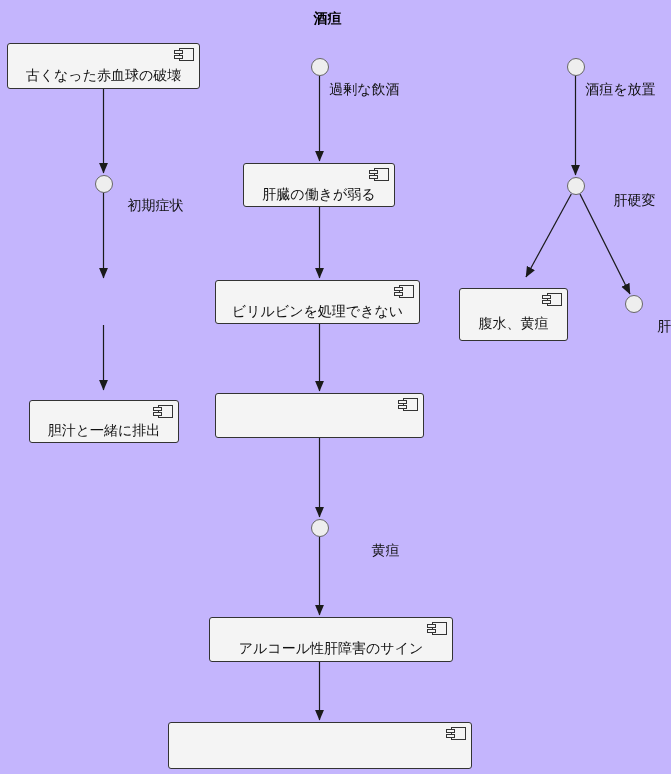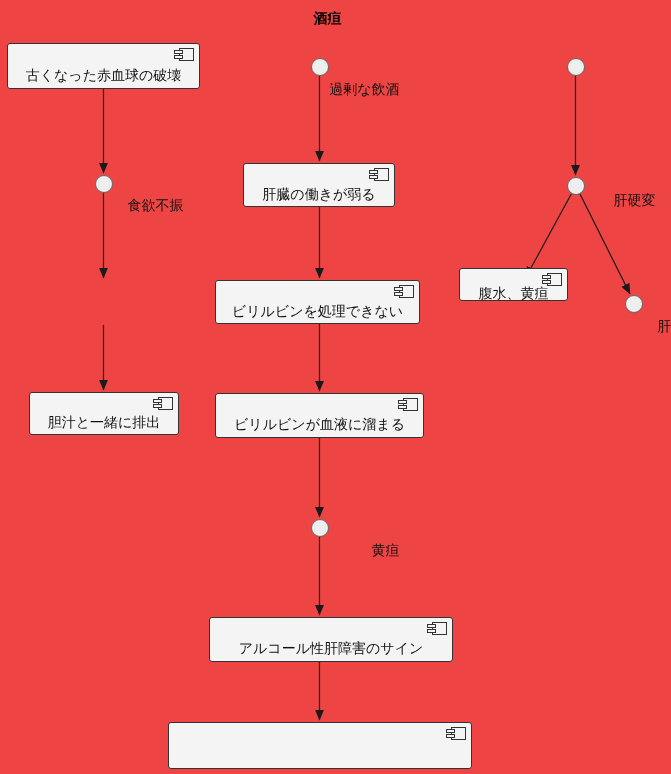--- a/index.html
+++ b/index.html
@@ -1,20 +1,20 @@
 <!DOCTYPE html>
 <html><head>
 <meta charset="utf-8">
 <style>
   html, body { margin: 0; padding: 0; background: #ffffff; }
   .canvas {
     position: relative;
     width: 671px;
     height: 774px;
-    background: #ef4444;
+    background: #c4b5fd;
     font-family: "Liberation Sans", sans-serif;
     color: #111111;
     overflow: hidden;
   }
   .diagram-title {
     position: absolute;
     top: 10px;
     left: 0;
     width: 655px;
     text-align: center;
@@ -93,21 +93,21 @@
   <div class="box" style="left:7px;top:43px;width:193px;height:46px">
     <span class="comp-icon"><svg viewBox="0 0 20 13" width="20" height="13">
           <rect x="5.5" y="0.5" width="14" height="12" fill="#f4f4f4" stroke="#333333"></rect>
           <rect x="0.5" y="2.5" width="8" height="3" fill="#f4f4f4" stroke="#333333"></rect>
           <rect x="0.5" y="7.5" width="8" height="3" fill="#f4f4f4" stroke="#333333"></rect>
         </svg></span>
     <span>古くなった赤血球の破壊</span>
   </div>
 
 
-  <div class="box" style="left:29px;top:392px;width:150px;height:43px">
+  <div class="box" style="left:29px;top:400px;width:150px;height:43px">
     <span class="comp-icon"><svg viewBox="0 0 20 13" width="20" height="13">
           <rect x="5.5" y="0.5" width="14" height="12" fill="#f4f4f4" stroke="#333333"></rect>
           <rect x="0.5" y="2.5" width="8" height="3" fill="#f4f4f4" stroke="#333333"></rect>
           <rect x="0.5" y="7.5" width="8" height="3" fill="#f4f4f4" stroke="#333333"></rect>
         </svg></span>
     <span>胆汁と一緒に排出</span>
   </div>
 
   <div class="box" style="left:215px;top:280px;width:205px;height:44px">
     <span class="comp-icon"><svg viewBox="0 0 20 13" width="20" height="13">
@@ -126,59 +126,59 @@
         </svg></span>
     <span>肝臓の働きが弱る</span>
   </div>
 
   <div class="box" style="left:215px;top:393px;width:209px;height:45px">
     <span class="comp-icon"><svg viewBox="0 0 20 13" width="20" height="13">
           <rect x="5.5" y="0.5" width="14" height="12" fill="#f4f4f4" stroke="#333333"></rect>
           <rect x="0.5" y="2.5" width="8" height="3" fill="#f4f4f4" stroke="#333333"></rect>
           <rect x="0.5" y="7.5" width="8" height="3" fill="#f4f4f4" stroke="#333333"></rect>
         </svg></span>
-    <span>ビリルビンが血液に溜まる</span>
   </div>
 
   <div class="box" style="left:209px;top:617px;width:244px;height:45px">
     <span class="comp-icon"><svg viewBox="0 0 20 13" width="20" height="13">
           <rect x="5.5" y="0.5" width="14" height="12" fill="#f4f4f4" stroke="#333333"></rect>
           <rect x="0.5" y="2.5" width="8" height="3" fill="#f4f4f4" stroke="#333333"></rect>
           <rect x="0.5" y="7.5" width="8" height="3" fill="#f4f4f4" stroke="#333333"></rect>
         </svg></span>
     <span>アルコール性肝障害のサイン</span>
   </div>
 
   <div class="box" style="left:168px;top:722px;width:304px;height:47px">
     <span class="comp-icon"><svg viewBox="0 0 20 13" width="20" height="13">
           <rect x="5.5" y="0.5" width="14" height="12" fill="#f4f4f4" stroke="#333333"></rect>
           <rect x="0.5" y="2.5" width="8" height="3" fill="#f4f4f4" stroke="#333333"></rect>
           <rect x="0.5" y="7.5" width="8" height="3" fill="#f4f4f4" stroke="#333333"></rect>
         </svg></span>
   </div>
 
-  <div class="box" style="left:459px;top:268px;width:109px;height:33px">
+  <div class="box" style="left:459px;top:288px;width:109px;height:53px">
     <span class="comp-icon"><svg viewBox="0 0 20 13" width="20" height="13">
           <rect x="5.5" y="0.5" width="14" height="12" fill="#f4f4f4" stroke="#333333"></rect>
           <rect x="0.5" y="2.5" width="8" height="3" fill="#f4f4f4" stroke="#333333"></rect>
           <rect x="0.5" y="7.5" width="8" height="3" fill="#f4f4f4" stroke="#333333"></rect>
         </svg></span>
     <span>腹水、黄疸</span>
   </div>
 
   <div class="circle" style="left:94.5px;top:175px"></div>
-  <div class="circle-label" style="left:23.5px;top:197px">食欲不振</div>
+  <div class="circle-label" style="left:23.5px;top:197px">初期症状</div>
 
   <div class="circle" style="left:310.5px;top:58px"></div>
   <div class="circle-label" style="left:239.5px;top:81px">過剰な飲酒</div>
 
   <div class="circle" style="left:310.5px;top:519px"></div>
   <div class="circle-label" style="left:239.5px;top:542px">黄疸</div>
 
   <div class="circle" style="left:566.5px;top:58px"></div>
+  <div class="circle-label" style="left:495.5px;top:81px">酒疸を放置</div>
 
   <div class="circle" style="left:566.5px;top:177px"></div>
   <div class="circle-label" style="left:495.5px;top:192px">肝硬変</div>
 
   <div class="circle" style="left:625px;top:295px"></div>
   <div class="circle-label" style="left:554px;top:318px">肝臓がん</div>
 
 </div>
 
 </body></html>

